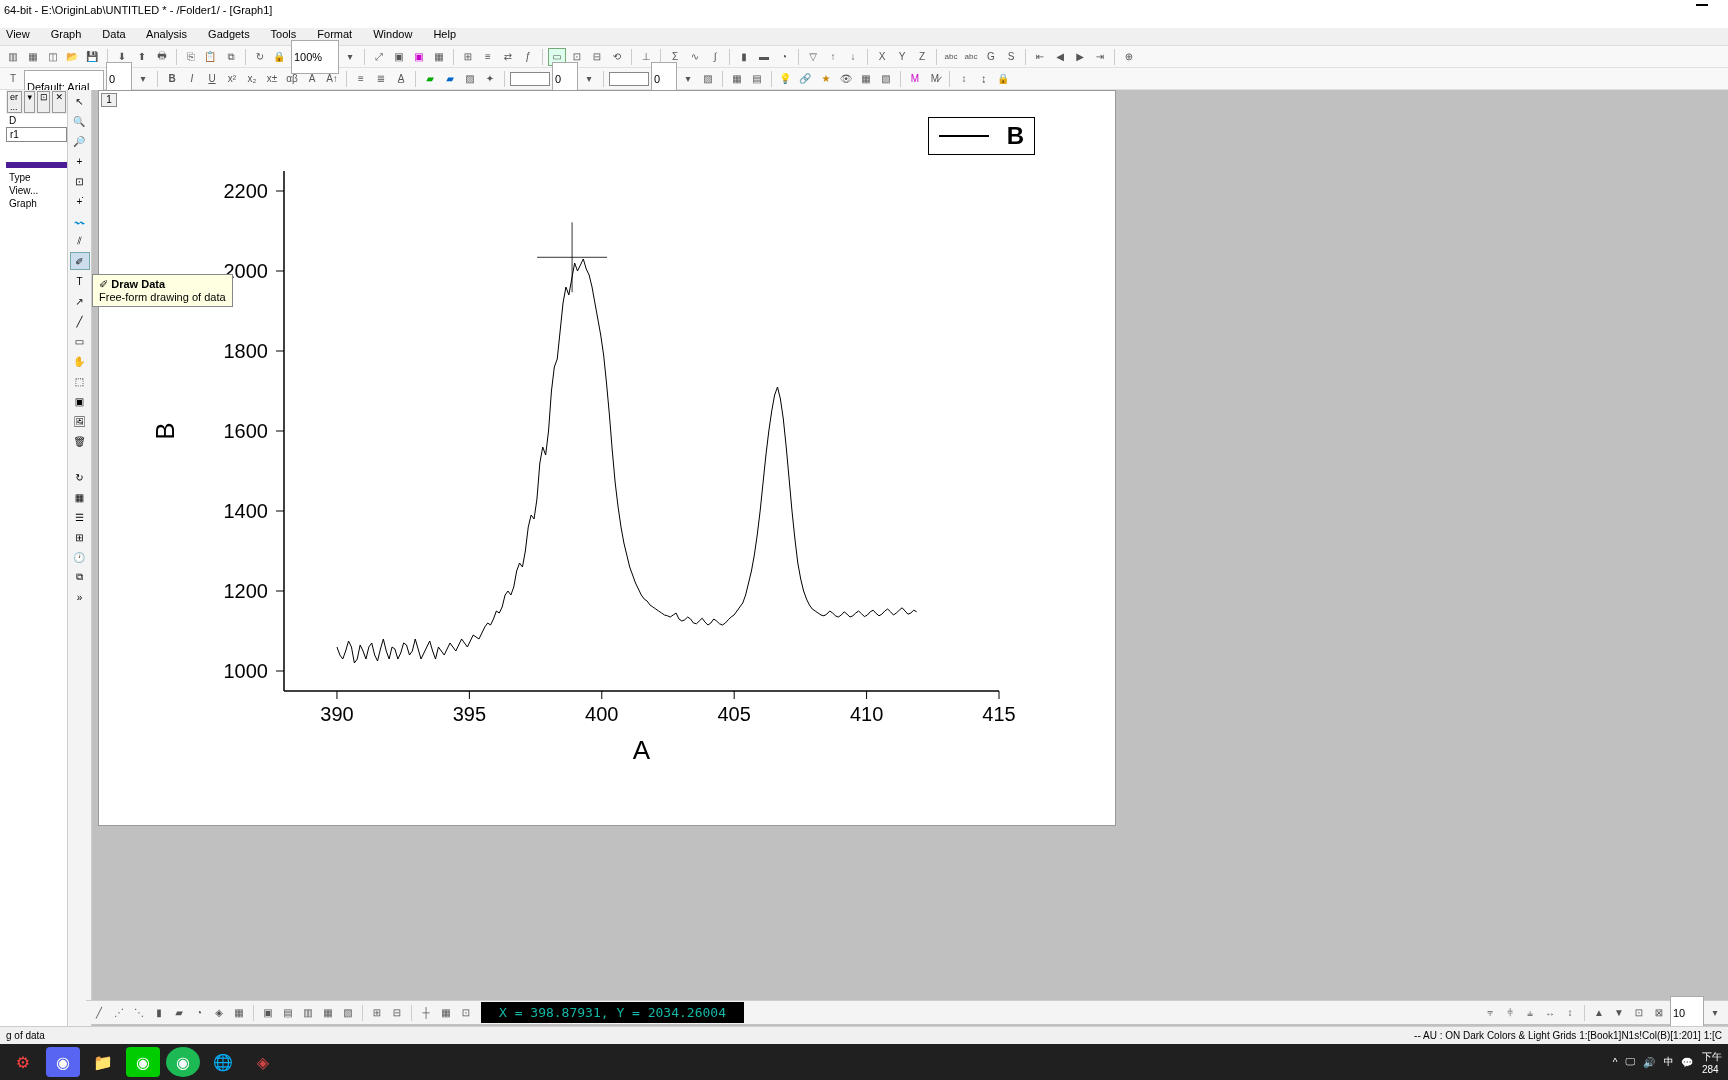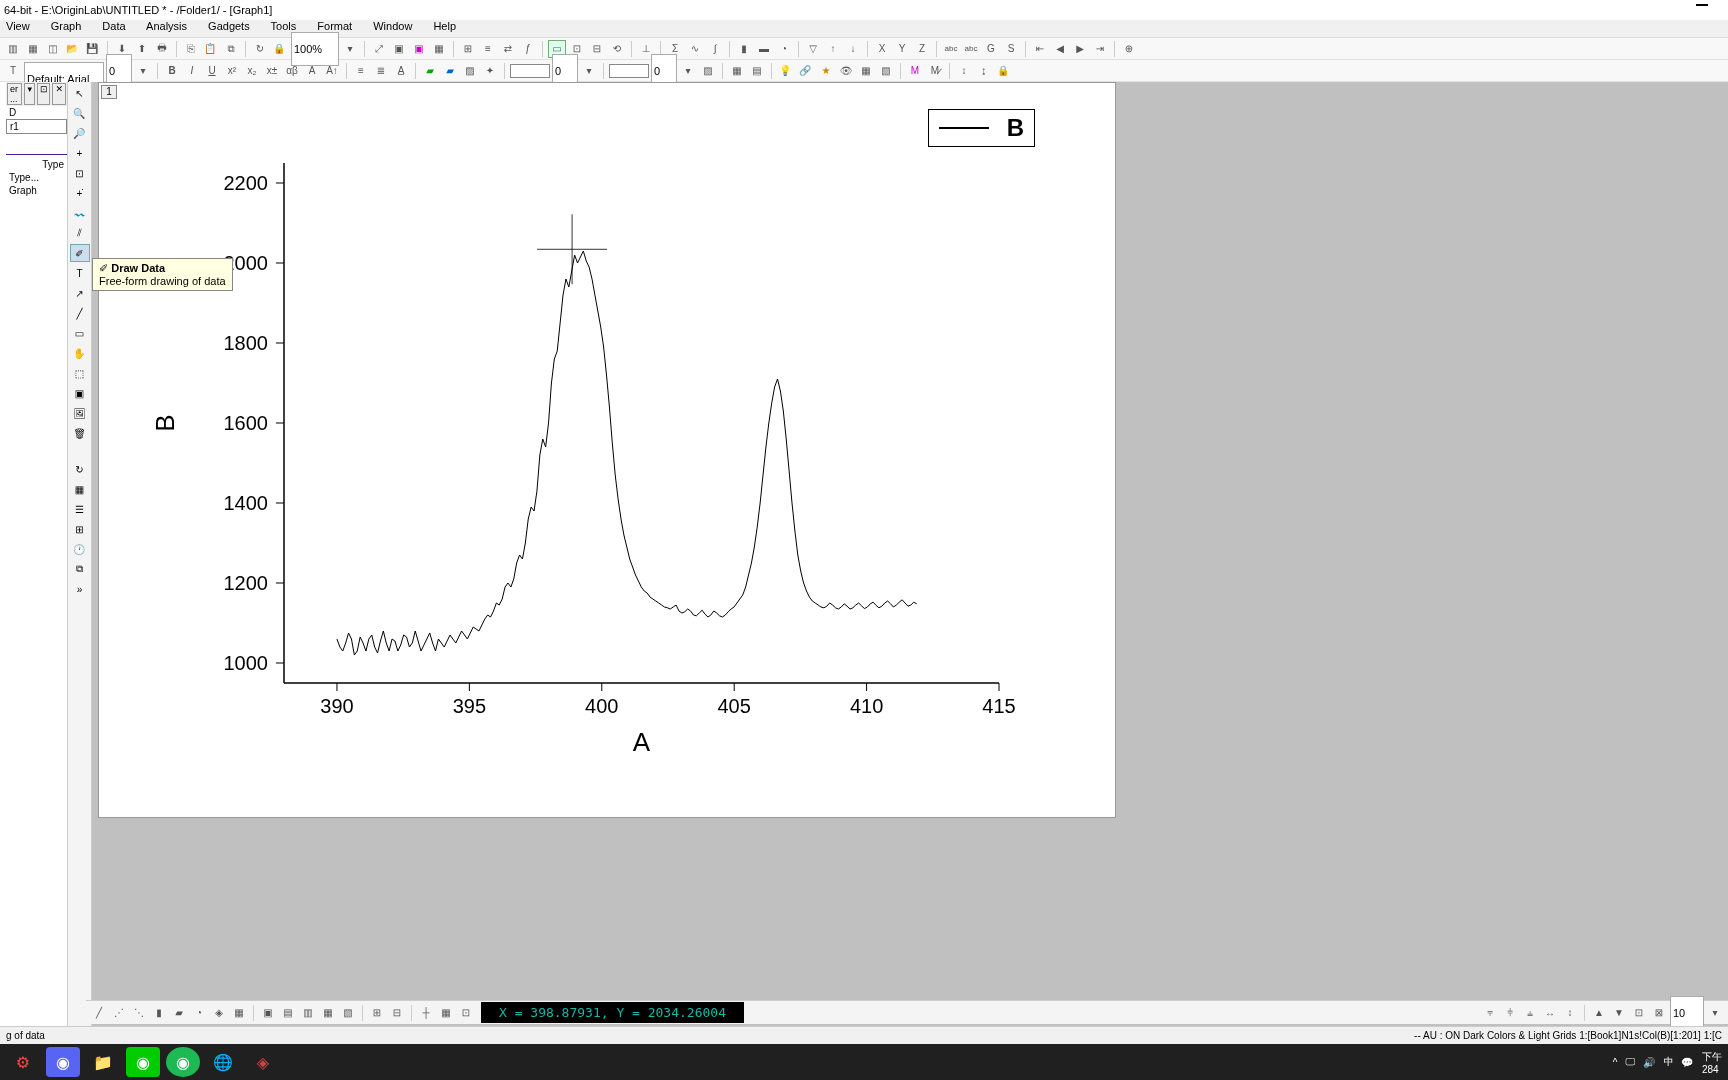--- a/index.html
+++ b/index.html
@@ -1,18 +1,18 @@
 <!DOCTYPE html>
 <html><head>
 <meta charset="utf-8">
 <style>
 * { box-sizing: border-box; margin: 0; padding: 0; font-family: Arial, sans-serif; }
 html, body { width: 1728px; height: 1080px; overflow: hidden; background: #fff; }
 
-.titlebar { height: 20px; background: #fff; font-size: 11px; padding-left: 4px; line-height: 20px; position: relative; }
+.titlebar { height: 28px; background: #fff; font-size: 11px; padding-left: 4px; line-height: 20px; position: relative; }
 .titlebar .min { position: absolute; right: 20px; top: 4px; width: 12px; height: 2px; background: #000; }
 
 .menubar { height: 18px; background: #f0f0f0; font-size: 11px; padding-left: 6px; border-bottom: 1px solid #ddd; }
 .menubar span { margin-right: 18px; cursor: default; }
 
 .toolbar1, .toolbar2 { height: 22px; background: #f8f8f8; border-bottom: 1px solid #e0e0e0; display: flex; align-items: center; padding: 0 4px; gap: 2px; }
 .tbtn { width: 18px; height: 18px; border: 1px solid transparent; display: inline-flex; align-items: center; justify-content: center; font-size: 10px; color: #555; }
 .tsep { width: 1px; height: 16px; background: #ccc; margin: 0 3px; }
 .tinput { height: 34px; font-size: 11px; border: 1px solid #aaa; padding: 0 2px; }
 
@@ -20,21 +20,21 @@
 
 .project-panel { width: 62px; background: #fff; border-right: 1px solid #ccc; font-size: 10px; overflow: hidden; margin-left: 6px; }
 .project-panel .hdr { background: #eee; font-size: 9px; padding: 1px; display: flex; gap: 2px; }
 .project-panel .hdr span { border: 1px solid #999; padding: 0 2px; }
 .project-panel .row { padding: 1px 3px; white-space: nowrap; overflow: hidden; }
 
 .left-tools { width: 24px; background: #f4f4f4; border-right: 1px solid #ccc; display: flex; flex-direction: column; align-items: center; padding-top: 2px; gap: 2px; position: relative; }
 .ltbtn { width: 20px; height: 18px; border: 1px solid transparent; display: flex; align-items: center; justify-content: center; font-size: 10px; }
 .ltbtn.active { border-color: #7aa; background: #cde; }
 
-.tooltip { position: absolute; left: 24px; top: 176px; background: #ffffe1; border: 1px solid #888; padding: 3px 6px; font-size: 11px; white-space: nowrap; z-index: 10; }
+.tooltip { position: absolute; left: 24px; top: 184px; background: #ffffe1; border: 1px solid #888; padding: 3px 6px; font-size: 11px; white-space: nowrap; z-index: 10; }
 .tooltip b { font-weight: bold; }
 
 .graph-area { flex: 1; background: #c0c0c0; position: relative; }
 .graph-window { position: absolute; left: 6px; top: 0; width: 1018px; height: 736px; background: #fff; border: 1px solid #999; }
 .layer-btn { position: absolute; left: 2px; top: 2px; width: 16px; height: 14px; border: 1px solid #888; background: #f0f0f0; font-size: 10px; text-align: center; line-height: 12px; }
 
 svg.plot { position: absolute; left: 0; top: 0; }
 
 .legend-box { position: absolute; right: 80px; top: 26px; border: 1px solid #000; padding: 4px 10px; background: #fff; display: flex; align-items: center; gap: 18px; }
 .legend-line { width: 50px; height: 2px; background: #000; }
@@ -199,22 +199,22 @@
   <div class="project-panel">
     <div class="hdr">
       <span>er ...</span>
       <span>▾</span>
       <span>⊡</span>
       <span>✕</span>
     </div>
     <div class="row">D</div>
     <div class="row" style="border:1px solid #888">r1</div>
     <div style="height:20px"></div>
-    <div class="row" style="border-top:1px solid #4c1d95;padding-top:4px;text-align:right">Type</div>
-    <div class="row">Type...</div>
+    <div class="row" style="border-top:6px solid #4c1d95;padding-top:4px;text-align:left">Type</div>
+    <div class="row">View...</div>
     <div class="row">Graph</div>
   </div>
 
   <div class="left-tools">
     <div class="ltbtn">↖</div>
     <div class="ltbtn">🔍</div>
     <div class="ltbtn">🔎</div>
     <div class="ltbtn">+</div>
     <div class="ltbtn">⊡</div>
     <div class="ltbtn">+̇</div>

